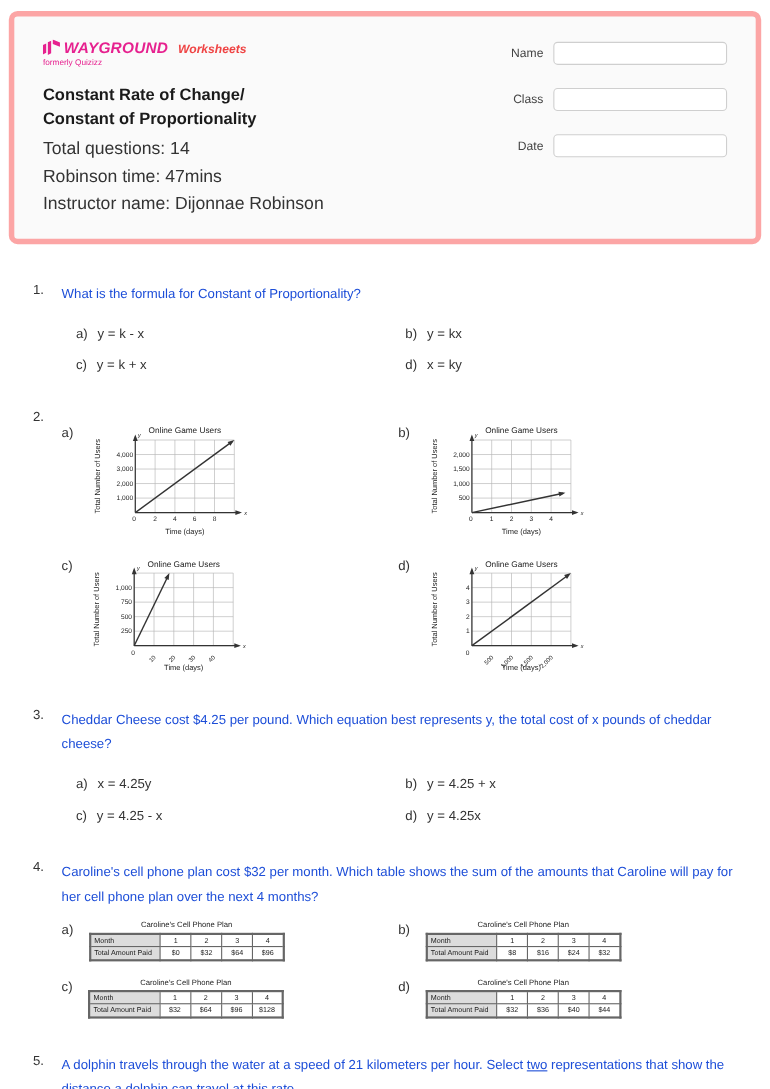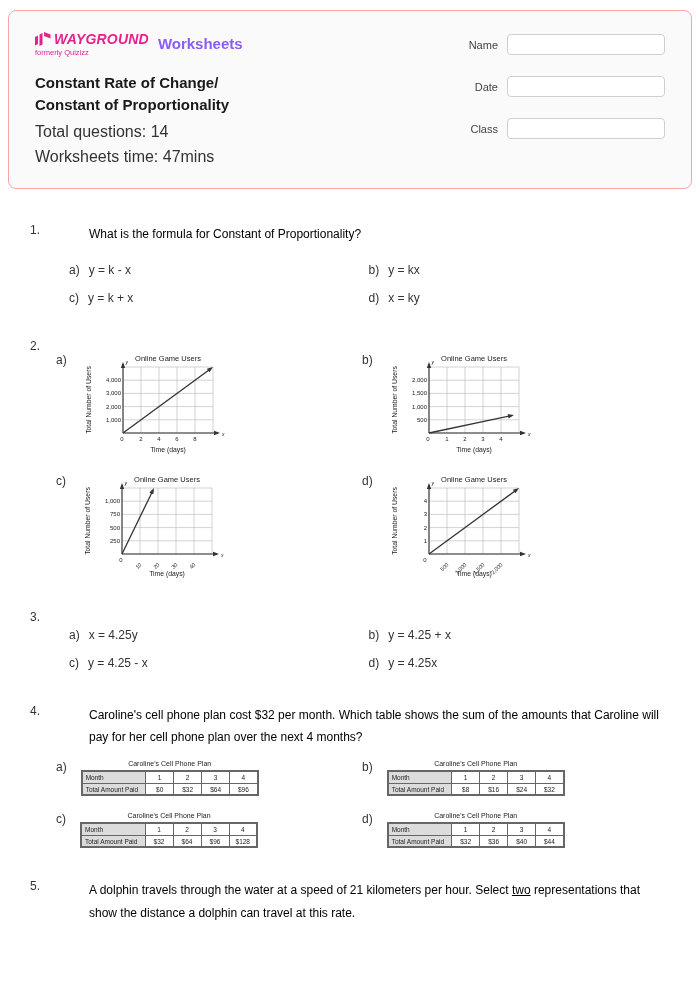--- a/index.html
+++ b/index.html
@@ -7,49 +7,49 @@
   body {
     background: #ffffff;
     font-family: "Liberation Sans", sans-serif;
     color: #333;
     overflow: hidden;
   }
   
   .header-card {
     margin: 10px 8px 0 8px;
     background: #fafafa;
-    border: 1px solid #fca5a5;
+    border: 5px solid #fca5a5;
     border-radius: 8px;
     padding: 20px 26px 22px 26px;
     display: flex;
     justify-content: space-between;
   }
   .brand-row { display: flex; align-items: flex-start; gap: 9px; }
   .logo-block { display: flex; flex-direction: column; }
   .logo-main { display: flex; align-items: center; gap: 3px; }
   .logo-text { font-size: 14px; font-weight: bold; font-style: italic; color: #e6218f; letter-spacing: .2px; }
   .logo-sub { font-size: 7.5px; color: #e6218f; text-align: left; margin-top: 1px; }
-  .product-name { font-size: 15px; font-weight: bold; color: #8b5cf6; margin-top: 4px; }
+  .product-name { font-size: 11px; font-weight: bold; color: #ef4444; margin-top: 4px; font-style: italic; }
   .ws-title { font-size: 15px; font-weight: bold; color: #1a1a1a; margin-top: 15px; width: 240px; line-height: 1.45; }
   .meta { font-size: 16px; color: #333; margin-top: 7px; }
   .fields { display: flex; flex-direction: column; gap: 21px; padding-top: 3px; }
   .field-row { display: flex; align-items: center; justify-content: flex-end; gap: 9px; }
   .field-label { font-size: 11px; color: #444; }
   .field-input {
     width: 158px; height: 21px;
     border: 1px solid #cfcfcf; border-radius: 4px;
     background: #fff; outline: none;
     font-family: "Liberation Sans", sans-serif; font-size: 11px; padding: 0 6px;
   }
   
   .questions { padding: 0 32px 0 30px; margin-top: 34px; }
   .question { display: flex; margin-bottom: 31px; }
   .qnum { width: 26px; flex: none; font-size: 12px; color: #333; }
   .qbody { flex: 1; }
-  .qtext { font-size: 12px; line-height: 1.85; color: #000000; margin-left: 33px; }
+  .qtext { font-size: 12px; line-height: 1.85; color: #1d4ed8; }
   .u { text-decoration: underline; }
   .options {
     display: grid; grid-template-columns: 1fr 1fr;
     row-gap: 10px; margin-top: 16px; padding-left: 13px;
   }
   .option { font-size: 12px; line-height: 1.55; display: flex; gap: 9px; color: #333; }
   .opt-label { flex: none; }
   
   .graph-grid { display: grid; grid-template-columns: 1fr 1fr; row-gap: 16px; margin-top: 14px; }
   .graph-cell { display: flex; gap: 14px; font-size: 12px; }
@@ -86,33 +86,34 @@
             <path fill="#e6218f" d="M0,5 L3,3.5 L3,12 L0,13.5 Z M4.5,2.5 L7.5,1 L7.5,12.5 L4.5,14 Z M9,0 L15.5,2.6 L15.5,6.6 L9,4 Z"></path>
           </svg>
           <span class="logo-text">WAYGROUND</span>
         </div>
         <span class="logo-sub">formerly Quizizz</span>
       </div>
       <div class="product-name">Worksheets</div>
     </div>
     <div class="ws-title">Constant Rate of Change/ Constant of Proportionality</div>
     <div class="meta">Total questions: 14</div>
-    <div class="meta">Worksheets time: 47mins</div>
+    <div class="meta">Robinson time: 47mins</div>
+    <div class="meta">Instructor name: Dijonnae Robinson</div>
   </div>
   <div class="fields">
     <div class="field-row">
       <span class="field-label">Name</span>
       <input class="field-input" type="text" style="">
     </div>
     <div class="field-row">
+      <span class="field-label">Class</span>
+      <input class="field-input" type="text" style="">
+    </div>
+    <div class="field-row">
       <span class="field-label">Date</span>
-      <input class="field-input" type="text" style="">
-    </div>
-    <div class="field-row">
-      <span class="field-label">Class</span>
       <input class="field-input" type="text" style="">
     </div>
   </div>
 </div>
 
 <div class="questions">
 
   <div class="question">
     <div class="qnum">1.</div>
     <div class="qbody">
@@ -303,20 +304,21 @@
           </svg>
         </div>
 
       </div>
     </div>
   </div>
 
   <div class="question">
     <div class="qnum">3.</div>
     <div class="qbody">
+      <div class="qtext">Cheddar Cheese cost $4.25 per pound. Which equation best represents y, the total cost of x pounds of cheddar cheese?</div>
       <div class="options">
         <div class="option">
           <span class="opt-label">a)</span>
           <span>x = 4.25y</span>
         </div>
         <div class="option">
           <span class="opt-label">b)</span>
           <span>y = 4.25 + x</span>
         </div>
         <div class="option">

